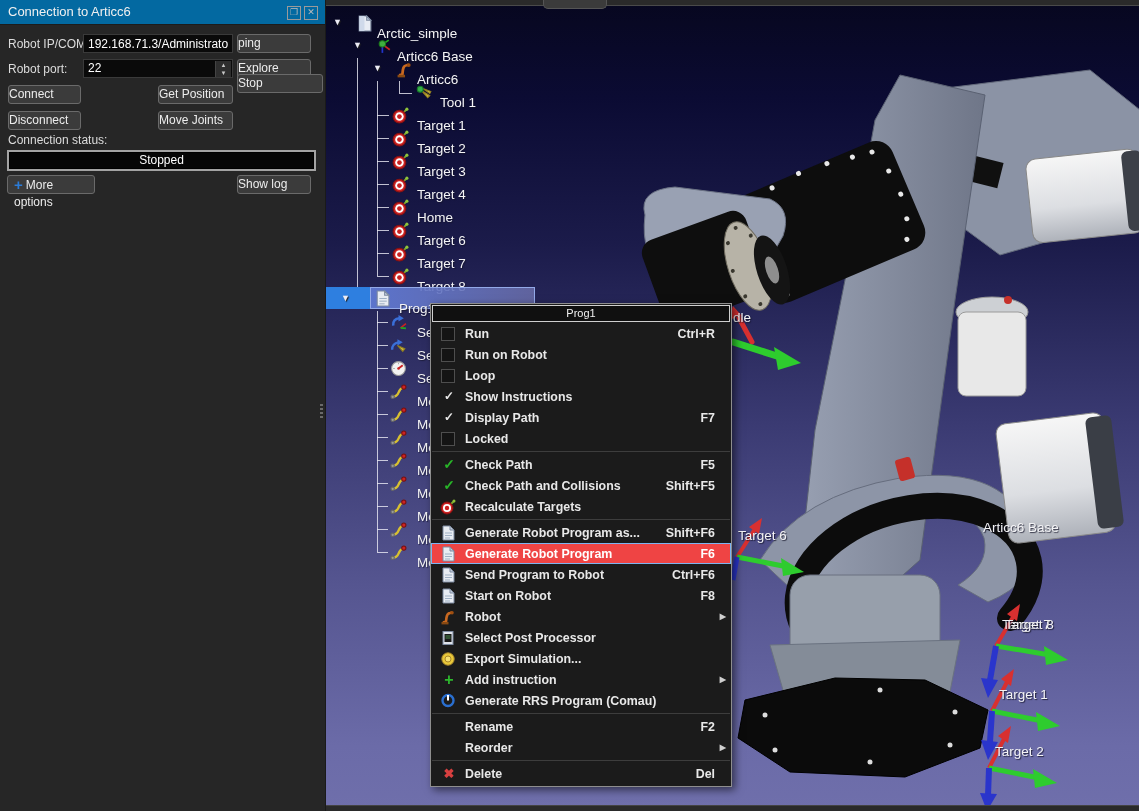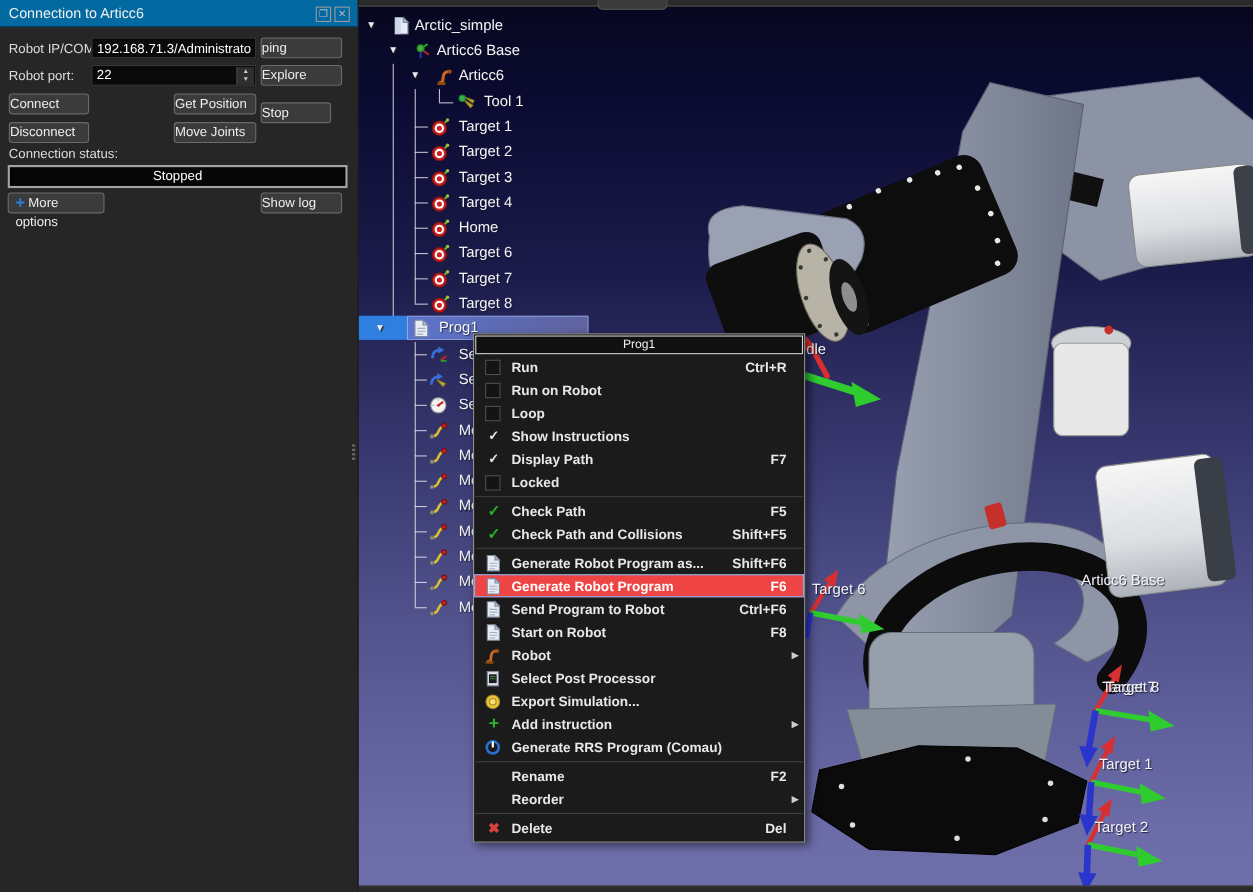--- a/index.html
+++ b/index.html
@@ -23,21 +23,21 @@
   #status-box{position:absolute;left:7px;top:150px;width:305px;height:17px;background:#060606;border:2px solid #a3a3a3;box-shadow:inset 0 0 0 1px #000;color:#fff;font-size:12px;text-align:center;line-height:17px;}
   .spin{position:absolute;right:1px;top:1px;width:15px;height:17px;background:#2e2e2e;border-left:1px solid #444;color:#c8c8c8;font-size:6px;line-height:8px;text-align:center;}
   #blueplus{color:#2b7cd8;font-weight:bold;font-size:15px;margin-right:3px;vertical-align:-1px;}
   #splitter{position:absolute;left:318px;top:400px;width:6px;height:22px;display:flex;flex-direction:column;gap:2px;align-items:center;justify-content:center;}
   #splitter i{width:3px;height:2px;background:#6a6a6a;display:block;}
   
   .tline{position:absolute;background:rgba(235,235,245,.8);}
   .trow{position:absolute;left:325px;width:320px;height:23px;}
   .tarrow{position:absolute;top:5px;font-size:9px;color:#ececf4;text-shadow:1px 1px 1px #222;}
   .ticon{position:absolute;top:3px;width:17px;height:17px;}
-  .tlabel{position:absolute;top:3px;font-size:13.5px;color:#f4f4f6;text-shadow:1px 1px 1px rgba(20,20,40,.7);white-space:nowrap;}
+  .tlabel{position:absolute;top:14px;font-size:13.5px;color:#f4f4f6;text-shadow:1px 1px 1px rgba(20,20,40,.7);white-space:nowrap;}
   .bluebox{position:absolute;left:0;top:0;width:45px;height:22px;background:#2e7fe0;}
   .hlbar{position:absolute;left:45px;top:0;width:165px;height:22px;background:linear-gradient(90deg,rgba(95,120,210,.95),rgba(106,110,170,.85));border:1px solid #93a9e8;box-sizing:border-box;}
   
   #menu{position:absolute;left:430px;top:303px;width:302px;background:#1b1b1b;border:1px solid #8e8e8e;box-shadow:3px 3px 8px rgba(0,0,0,.55);box-sizing:border-box;padding-bottom:2px;}
   #menu-title{height:15px;margin:1px;border:1px solid #cfcfcf;background:#101010;color:#f0f0f0;font-size:11px;text-align:center;line-height:15px;}
   .mi{position:relative;height:21px;display:flex;align-items:center;padding-left:34px;color:#e8e8e8;font-size:12.4px;font-weight:600;}
   .mi .sc{margin-left:auto;padding-right:16px;font-weight:600;}
   .mi .sub{position:absolute;right:5px;top:6px;font-size:8px;color:#cfcfcf;}
   .mi.hl{background:#ef4444;color:#fff;outline:1px solid #7db4f0;outline-offset:-1px;}
   .mic{position:absolute;left:8px;top:0;width:20px;height:21px;text-align:center;line-height:21px;}
@@ -471,21 +471,21 @@
       <span>22</span>
       <span class="spin">
         <span>▲</span><br>
         <span>▼</span>
       </span>
     </div>
     <div class="btn" style="left:237px;top:59px;width:74px">Explore</div>
 
     <div class="btn" style="left:8px;top:85px;width:73px">Connect</div>
     <div class="btn" style="left:158px;top:85px;width:75px">Get Position</div>
-    <div class="btn" style="left:237px;top:93px;width:64px">Stop</div>
+    <div class="btn" style="left:237px;top:74px;width:86px">Stop</div>
 
     <div class="btn" style="left:8px;top:111px;width:73px">Disconnect</div>
     <div class="btn" style="left:158px;top:111px;width:75px">Move Joints</div>
 
     <span class="lbl" style="left:8px;top:133px">Connection status:</span>
     <div id="status-box">Stopped</div>
 
     <div class="btn" style="left:7px;top:175px;width:88px;text-align:left;padding-left:6px">
       <span id="blueplus">+</span><span>More options</span>
     </div>
@@ -531,20 +531,26 @@
     <div class="mi">
       <span class="mic gchk">✓</span>
       <span>Check Path</span>
       <span class="sc">F5</span>
     </div>
     <div class="mi">
       <span class="mic gchk">✓</span>
       <span>Check Path and Collisions</span>
       <span class="sc">Shift+F5</span>
     </div>
+    <div class="mi">
+      <svg class="micon">
+          <use href="#sym-target"></use>
+        </svg>
+      <span>Recalculate Targets</span>
+    </div>
     <div class="msep"></div>
     <div class="mi">
       <svg class="micon">
           <use href="#sym-doc"></use>
         </svg>
       <span>Generate Robot Program as...</span>
       <span class="sc">Shift+F6</span>
     </div>
     <div class="mi hl">
       <svg class="micon">

